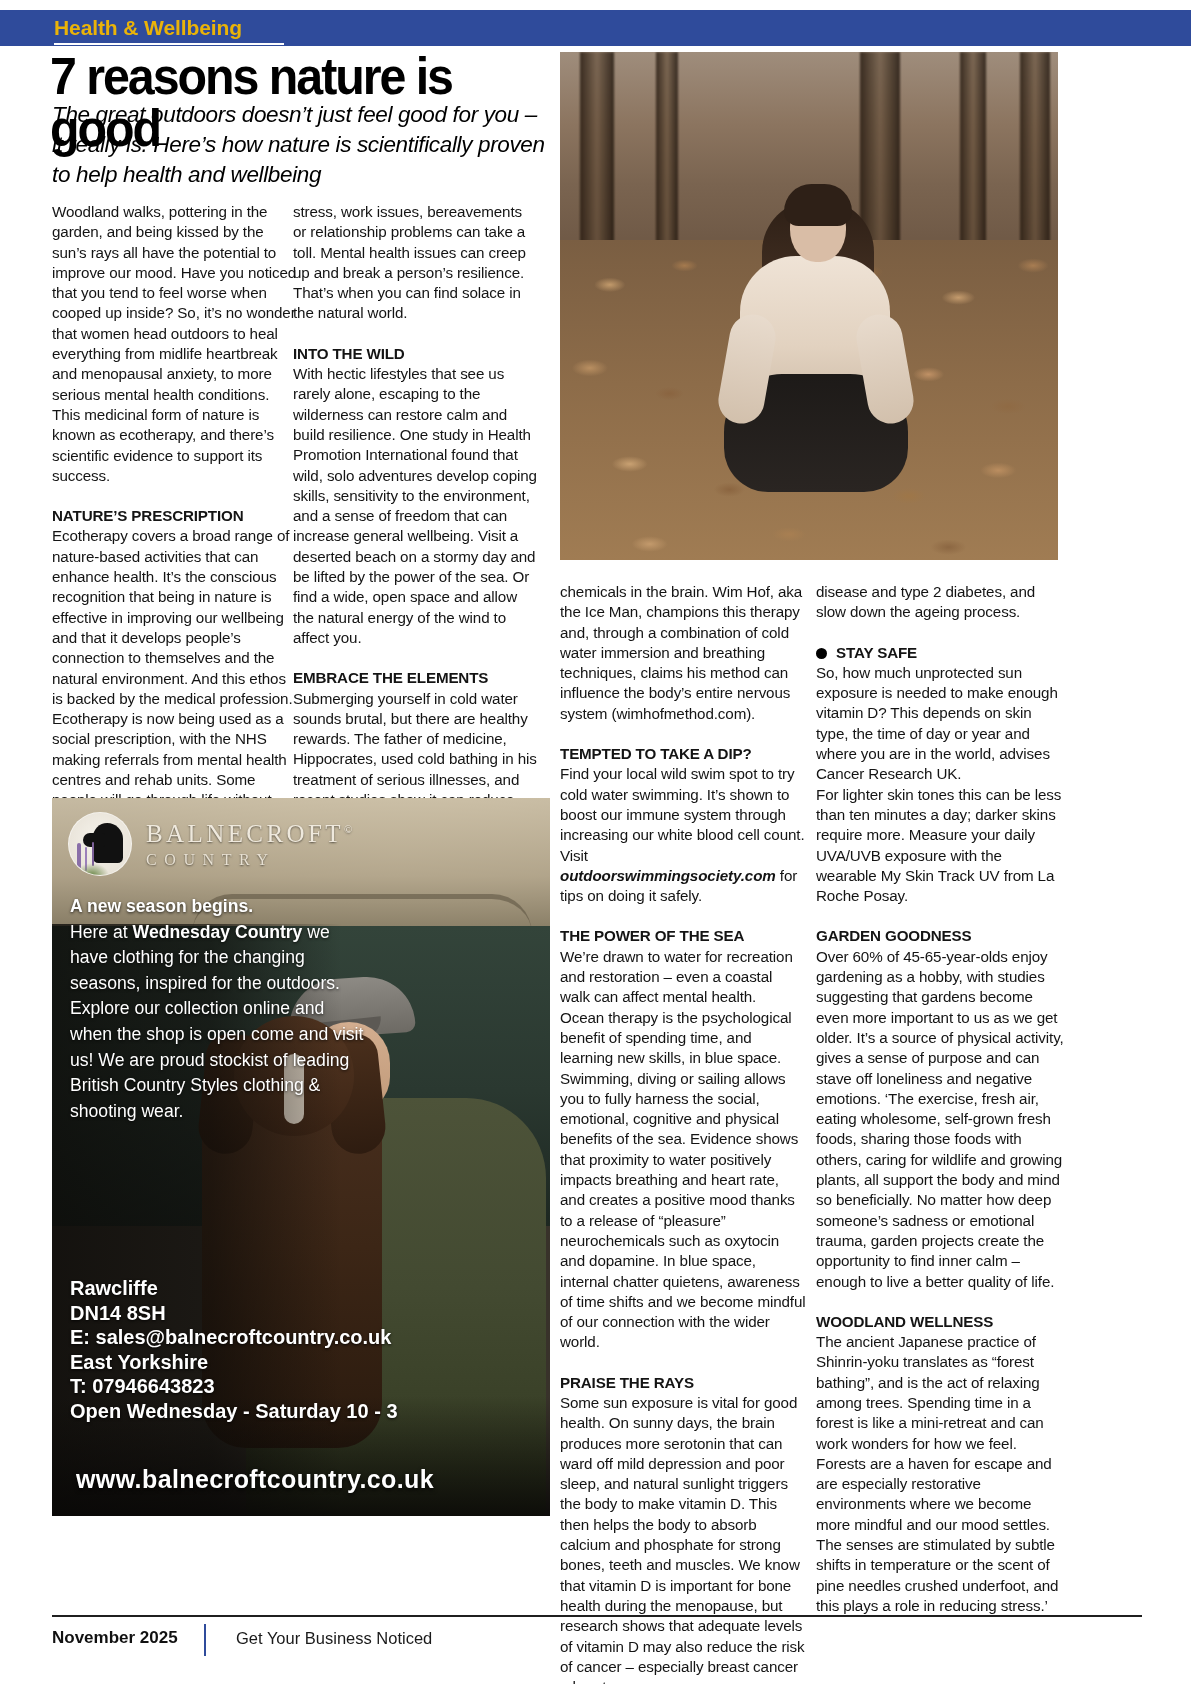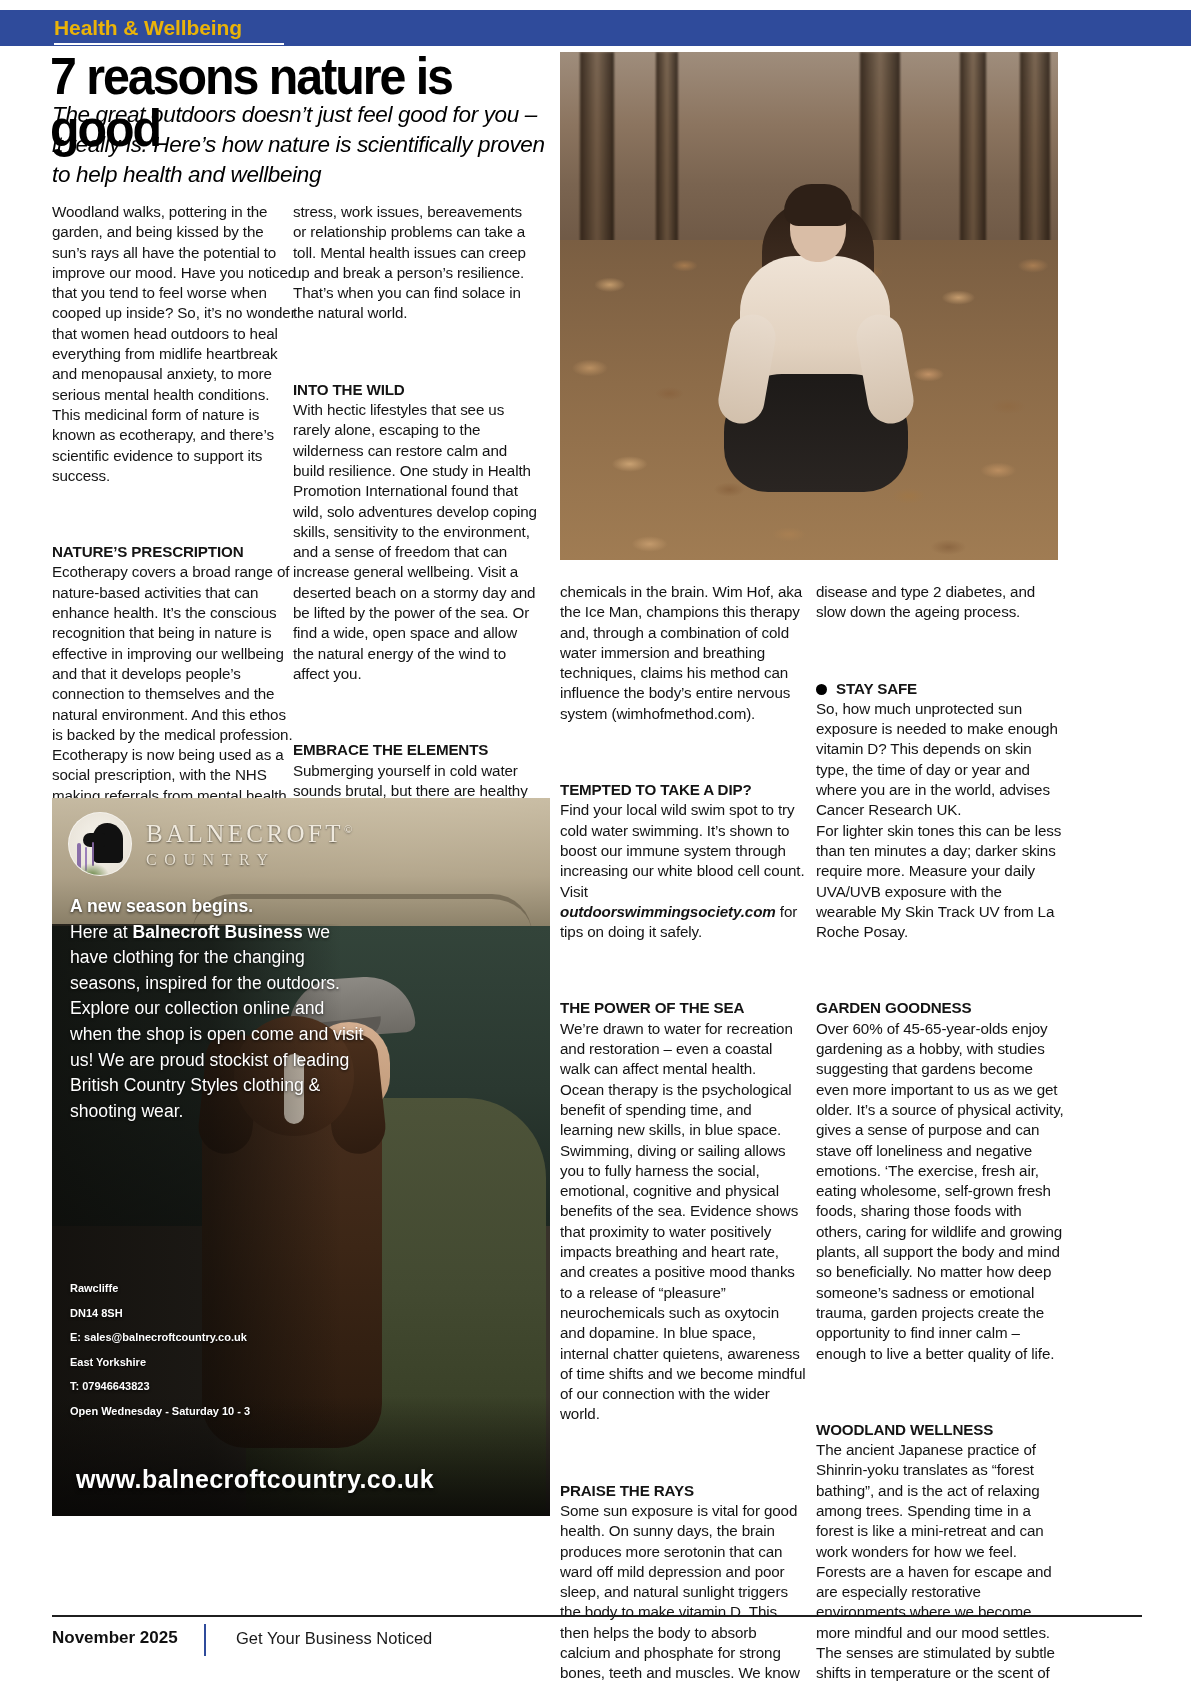--- a/index.html
+++ b/index.html
@@ -183,21 +183,20 @@
     letter-spacing: -0.12px;
   }
   .col p { margin: 0; }
   .col p + p { margin-top: 0px; }
   .col .gap { height: 20px; }
   .subhead {
     font-weight: bold;
     font-size: 15.2px;
     line-height: 20.3px;
     letter-spacing: -0.15px;
-    margin-top: 36px;
   }
   .subhead .bullet {
     display: inline-block;
     width: 11px; height: 11px;
     border-radius: 50%;
     background: #000;
     vertical-align: -1px;
     margin-right: 9px;
   }
   b.inline-bold-italic { font-style: italic; font-weight: bold; text-align: center; }
@@ -354,21 +353,21 @@
   }
   .ad-copy .lead { font-weight: bold; }
   .ad-copy .normal { font-weight: normal; }
   .ad-copy .normal b { font-weight: bold; }
 
   .ad-contact {
     position: absolute;
     left: 18px; top: 478px;
     width: 330px;
     color: #ffffff;
-    font-size: 11px;
+    font-size: 20px;
     line-height: 24.6px;
     font-weight: bold;
     text-shadow: 0 1px 3px rgba(0,0,0,.85);
   }
   .ad-url {
     position: absolute;
     left: 24px; bottom: 22px;
     color: #ffffff;
     font-size: 25px;
     font-weight: bold;
@@ -503,21 +502,21 @@
         <div class="grass"></div>
       </div>
       <div class="wordmark">
         <div class="wm1"><span>BALNECROFT</span><sup>©</sup></div>
         <div class="wm2">COUNTRY</div>
       </div>
     </div>
 
     <div class="ad-copy">
       <div class="lead">A new season begins.</div>
-      <div class="normal" id="ad-copy-rich">Here at <b>Balnecroft Business</b> we have clothing for the changing seasons, inspired for the outdoors. Explore our collection online and when the shop is open come and visit us! We are proud stockist of leading British Country Styles clothing &amp; shooting wear.</div>
+      <div class="normal" id="ad-copy-rich">Here at <b>Wednesday Country</b> we have clothing for the changing seasons, inspired for the outdoors. Explore our collection online and when the shop is open come and visit us! We are proud stockist of leading British Country Styles clothing &amp; shooting wear.</div>
     </div>
 
     <div class="ad-contact" id="ad-contact">
         <div>Rawcliffe</div>
         <div>DN14 8SH</div>
         <div>E: sales@balnecroftcountry.co.uk</div>
         <div>East Yorkshire</div>
         <div>T: 07946643823</div>
         <div>Open Wednesday - Saturday 10 - 3</div>
       </div>

